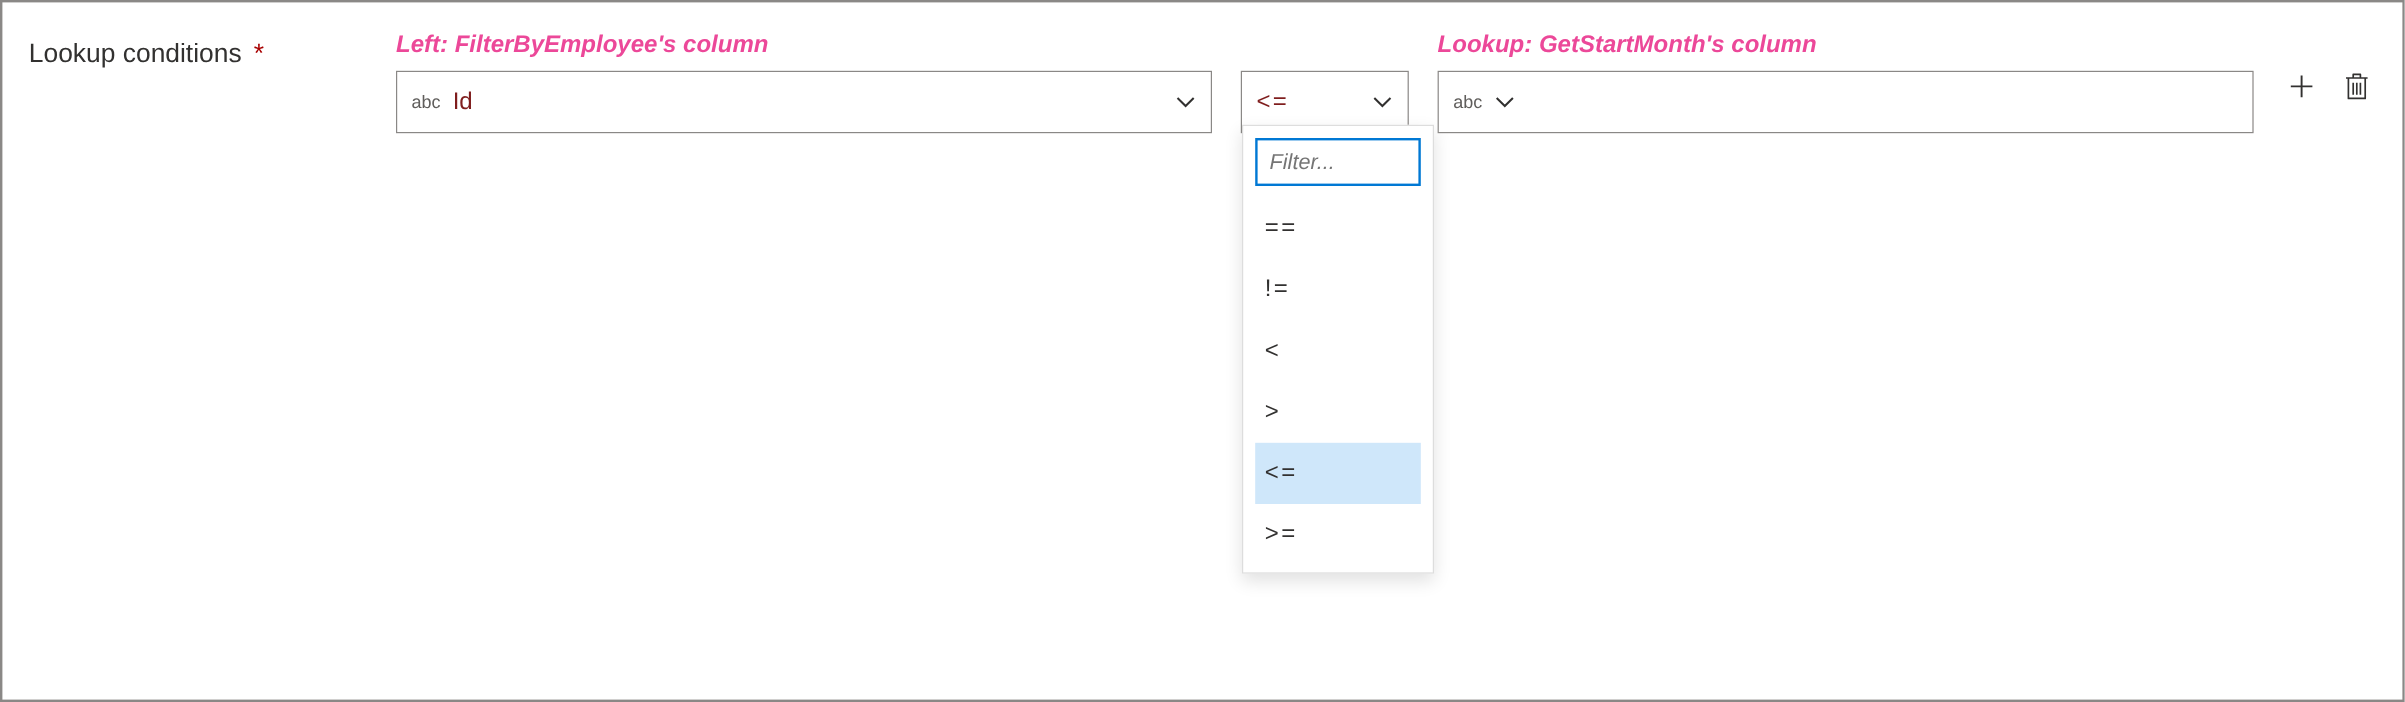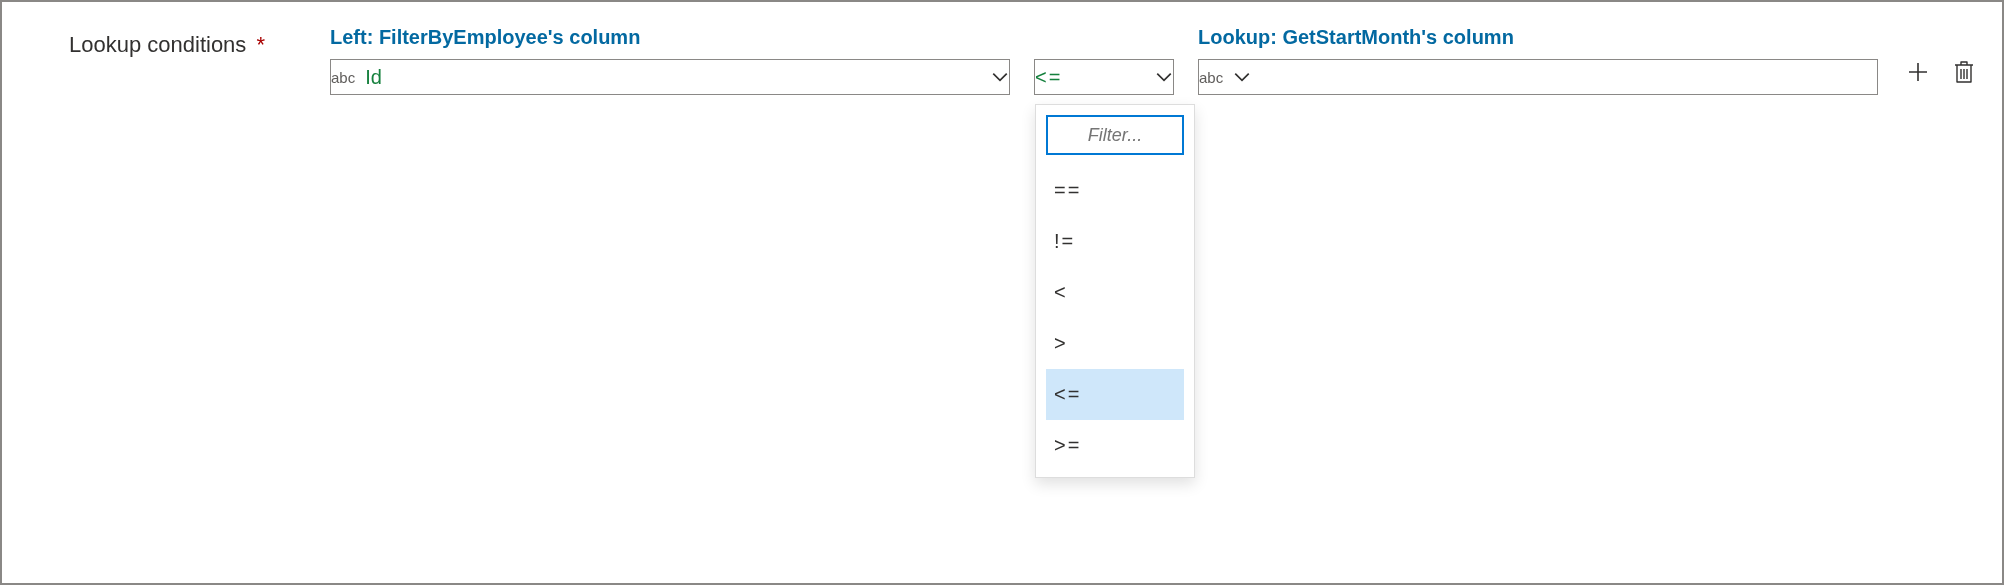--- a/index.html
+++ b/index.html
@@ -20,59 +20,59 @@
   .row {
     display: flex;
     align-items: flex-start;
     gap: 24px;
   }
   .label-col {
     width: 340px;
     padding-top: 6px;
     font-size: 22px;
     color: #323130;
-    margin-left: 45px;
   }
   .required {
     color: #a80000;
     margin-left: 4px;
   }
   .field-col {
     display: flex;
     flex-direction: column;
     gap: 8px;
   }
   .field-header {
     font-weight: 600;
     font-size: 20px;
-    color: #0369a1;
+    color: #ec4899;
     margin-bottom: 2px;
+    font-style: italic;
   }
   .select {
-    height: 36px;
+    height: 52px;
     border: 1px solid #8a8886;
     background: #fff;
     display: flex;
     align-items: center;
-    padding: 0 0;
+    padding: 0 12px;
     gap: 10px;
     cursor: pointer;
     position: relative;
   }
   .left-select { width: 680px; }
   .op-select   { width: 140px; justify-content: space-between; }
   .right-select{ width: 680px; }
   .type-badge {
     font-size: 15px;
     color: #605e5c;
   }
   .select-value {
     flex: 1;
     font-size: 20px;
-    color: #15803d;
+    color: #7f1d1d;
   }
   .chevron {
     width: 18px;
     height: 18px;
     flex: none;
   }
   .icon-btn {
     width: 32px;
     height: 32px;
     display: flex;
@@ -100,21 +100,20 @@
   .dd-filter {
     width: 100%;
     height: 40px;
     border: 2px solid #0078d4;
     outline: none;
     padding: 0 10px;
     font-size: 18px;
     font-style: italic;
     color: #15803d;
     margin-bottom: 10px;
-    text-align: center;
   }
   .dd-item {
     padding: 14px 8px;
     font-size: 20px;
     color: #323130;
     cursor: pointer;
     letter-spacing: 2px;
   }
   .dd-item.selected {
     background: #cfe7fa;

